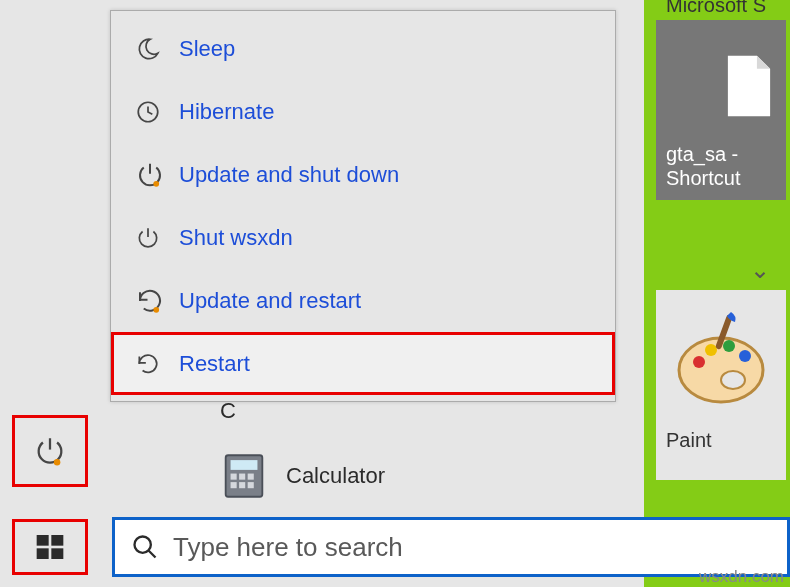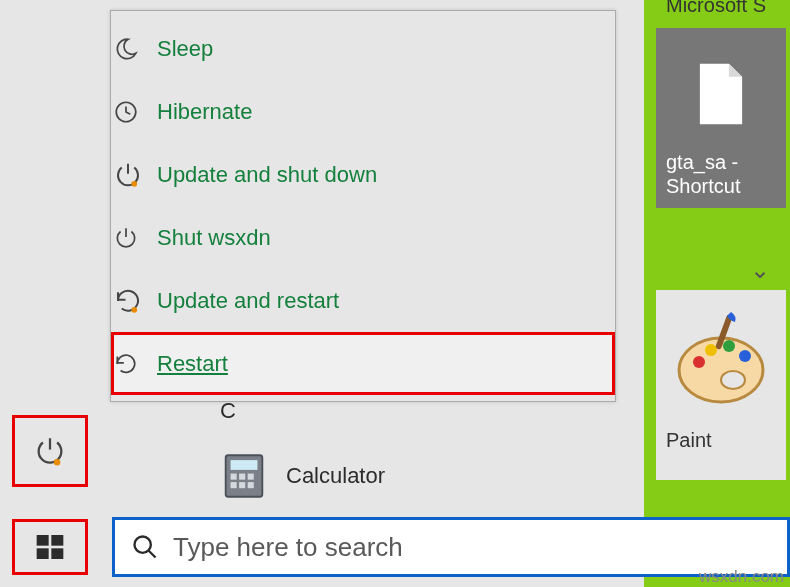--- a/index.html
+++ b/index.html
@@ -44,30 +44,29 @@
     left: 10px; top: 10px;
     width: 506px;
     background: #e6e6e6;
     border: 1px solid #ababab;
     box-shadow: 0 0 4px rgba(0,0,0,0.15);
     padding: 6px 0;
   }
   .menu-item {
     display: flex; align-items: center;
     height: 63px;
-    padding: 0 2px;
+    padding: 0 24px;
     font-size: 22px;
-    color: #15803d;
+    color: #1d4ed8;
     cursor: pointer;
   }
   .menu-item.highlight {
     background: #f0f0f0;
     outline: 3px solid #e80000;
     outline-offset: -3px;
-    text-decoration: underline;
   }
   .menu-item .icon-slot {
     width: 44px; height: 32px;
     display: flex; align-items: center; justify-content: flex-start;
   }
   .app-row {
     position: absolute;
     left: 120px;
     display: flex; align-items: center;
     font-size: 22px; color: #2b2b2b;
@@ -106,21 +105,21 @@
     font-size: 20px; color: #333;
   }
   .tile {
     position: absolute;
     left: 12px; width: 130px; height: 180px;
     background: #777777;
     color: #fff;
     padding: 10px;
     display: flex; flex-direction: column;
   }
-  .tile.doc { top: 28px; }
+  .tile.doc { top: 20px; align-items: flex-end; }
   .tile .tile-icon { flex: 1; display:flex; align-items:center; justify-content:center; }
   .tile .tile-caption { font-size: 20px; line-height: 1.2; }
   .tile.paint-area {
     top: 290px; background: #e6e6e6; color:#333; height: 190px;
   }
   .paint-icon {
     width: 100px; height: 100px;
     margin: 10px auto 0;
   }
   .chevron {

